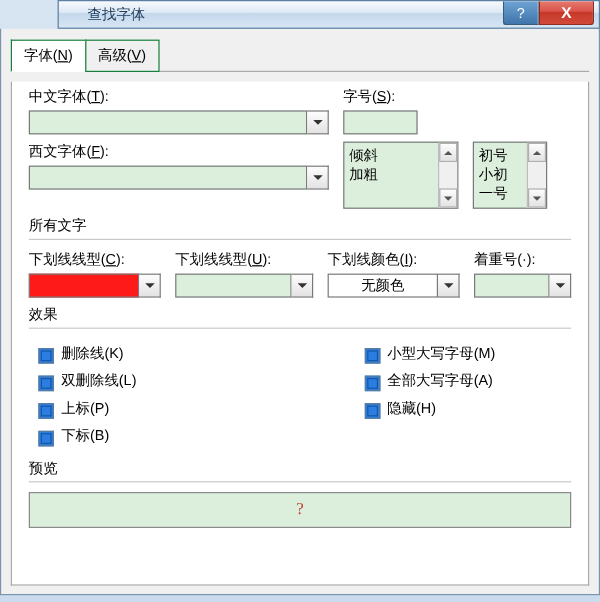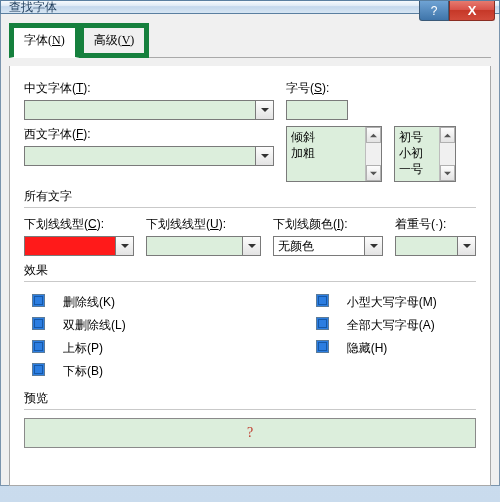--- a/index.html
+++ b/index.html
@@ -7,27 +7,28 @@
     margin: 0;
     font-family: "Microsoft YaHei", "SimSun", Tahoma, sans-serif;
     font-size: 12px;
     background: linear-gradient(to bottom, #d7e4f2 0%, #c9dbed 100%);
     width: 500px;
     height: 502px;
     overflow: hidden;
   }
   
   .titlebar {
-    height: 14px;
+    height: 24px;
     background: linear-gradient(to bottom, #f6fafd 0%, #dce8f4 45%, #c4d8ec 46%, #d6e5f3 100%);
     border: 1px solid #5a7fa0;
     display: flex;
     align-items: center;
-    padding-left: 8px;
+    padding-left: 24px;
     position: relative;
+    margin-left: 48px;
   }
   .titlebar .title { color: #1c3a59; font-size: 12px; }
   .winbtns {
     position: absolute;
     right: 4px;
     top: 0;
     display: flex;
   }
   .winbtn {
     width: 30px; height: 20px;
@@ -50,38 +51,37 @@
     border:1px solid #7a94ad;
     border-top:none;
     background:#f0f0f0;
     height:calc(100% - 30px);
     padding:8px 8px 0 8px;
   }
   
   .tabs { display:flex; border-bottom:1px solid #a9a9a9; margin-bottom:8px; }
   .tab {
     padding:4px 10px 4px 10px;
-    border:5px solid #15803d;
+    border:1px solid #15803d;
     background:#f0f0f0;
     position:relative;
     top:1px;
     margin-right:-1px;
     font-size:12px;
-    font-family:Liberation Serif, serif;
   }
   .tab.active {
     background:#fff;
     border-bottom:1px solid #fff;
   }
   .tab .ul { text-decoration: underline; }
   .panel {
     background:#fff;
     border:1px solid #a9a9a9;
     border-top:none;
-    padding:14px 14px 6px 14px;
+    padding:4px 14px 6px 14px;
     height:420px;
     position:relative;
   }
   
   .row { display:flex; gap:12px; margin-bottom:6px; }
   .col { display:flex; flex-direction:column; }
   .lbl { font-size:12px; margin-bottom:3px; }
   .lbl .ul { text-decoration: underline; }
   
   .combo {
@@ -116,25 +116,25 @@
   .listbox .items{flex:1;padding:2px 4px;line-height:16px;font-size:12px;overflow:hidden;}
   .listbox .scroll{
     width:16px;background:#f0f0f0;border-left:1px solid #bdbdbd;
     display:flex;flex-direction:column;justify-content:space-between;
   }
   .sbtn{height:16px;border:1px solid #b0b0b0;background:linear-gradient(to bottom,#fdfdfd,#e3e3e3);display:flex;align-items:center;justify-content:center;}
   .sbtn svg{width:7px;height:7px;}
   .redswatch .field{background:#ff1a1a;border:1px solid #7a7a7a;}
   .section-label{font-size:12px;margin:6px 0 2px 0;}
   .hr{border-top:1px solid #c9c9c9;margin-bottom:8px;}
-  .colorcombo-text .field{background:#fff;text-align:left;}
+  .colorcombo-text .field{background:#fff;text-align:center;}
   
   .fx-grid{display:flex;gap:60px;padding:4px 0 4px 8px;}
   .fx-col{display:flex;flex-direction:column;gap:6px;}
-  .chk{display:flex;align-items:flex-start;gap:18px;font-size:12px;}
+  .chk{display:flex;align-items:flex-end;gap:6px;font-size:12px;}
   .chk .box{
     width:13px;height:13px;border:1px solid #5b7b99;
     background:linear-gradient(to bottom,#e9f2fb,#cfe2f3);
   }
   .chk .box.filled{
     background:#2b7de1;
     display:flex;align-items:center;justify-content:center;
   }
   .chk .box.filled::after{
     content:"";width:7px;height:7px;background:#2b7de1;border:1px solid #1658a6;

